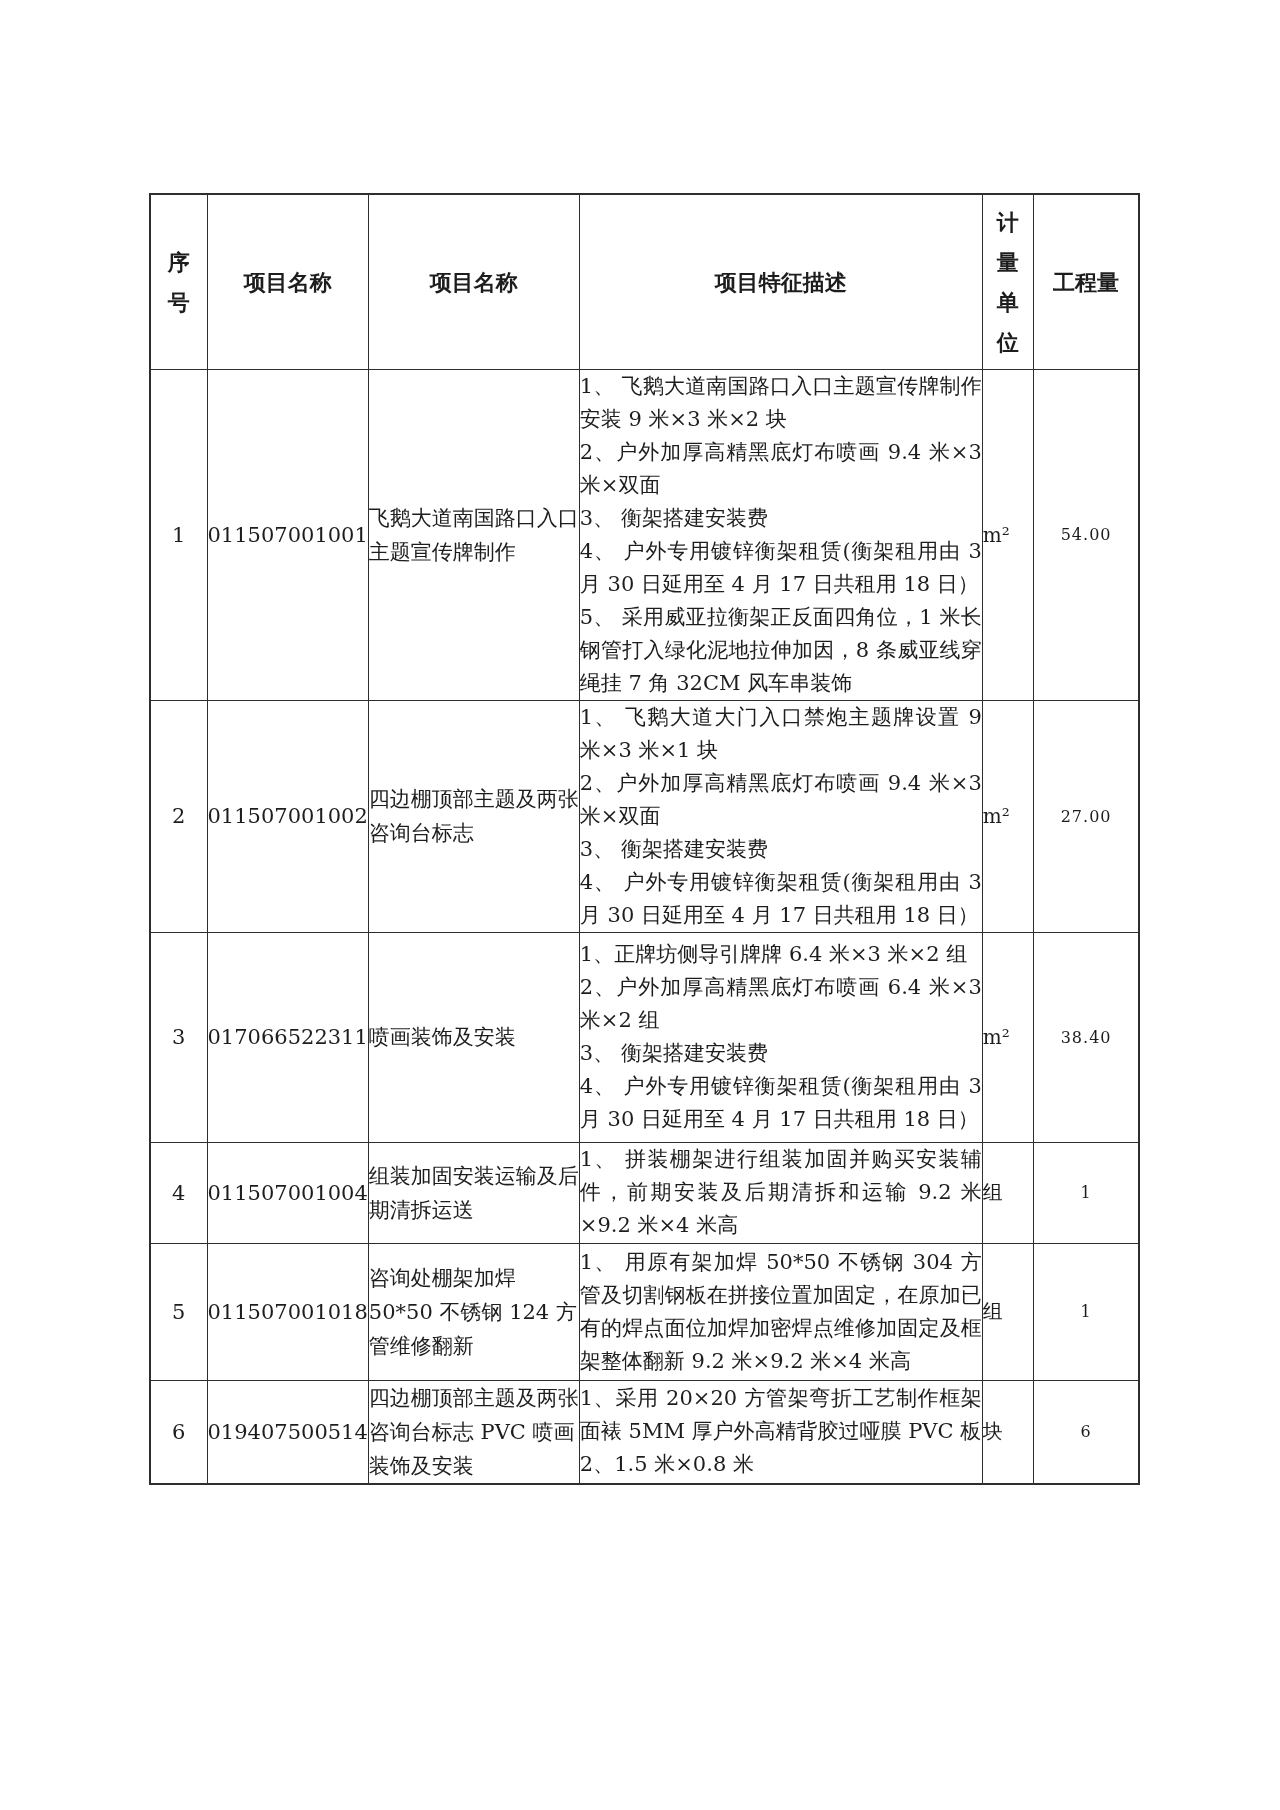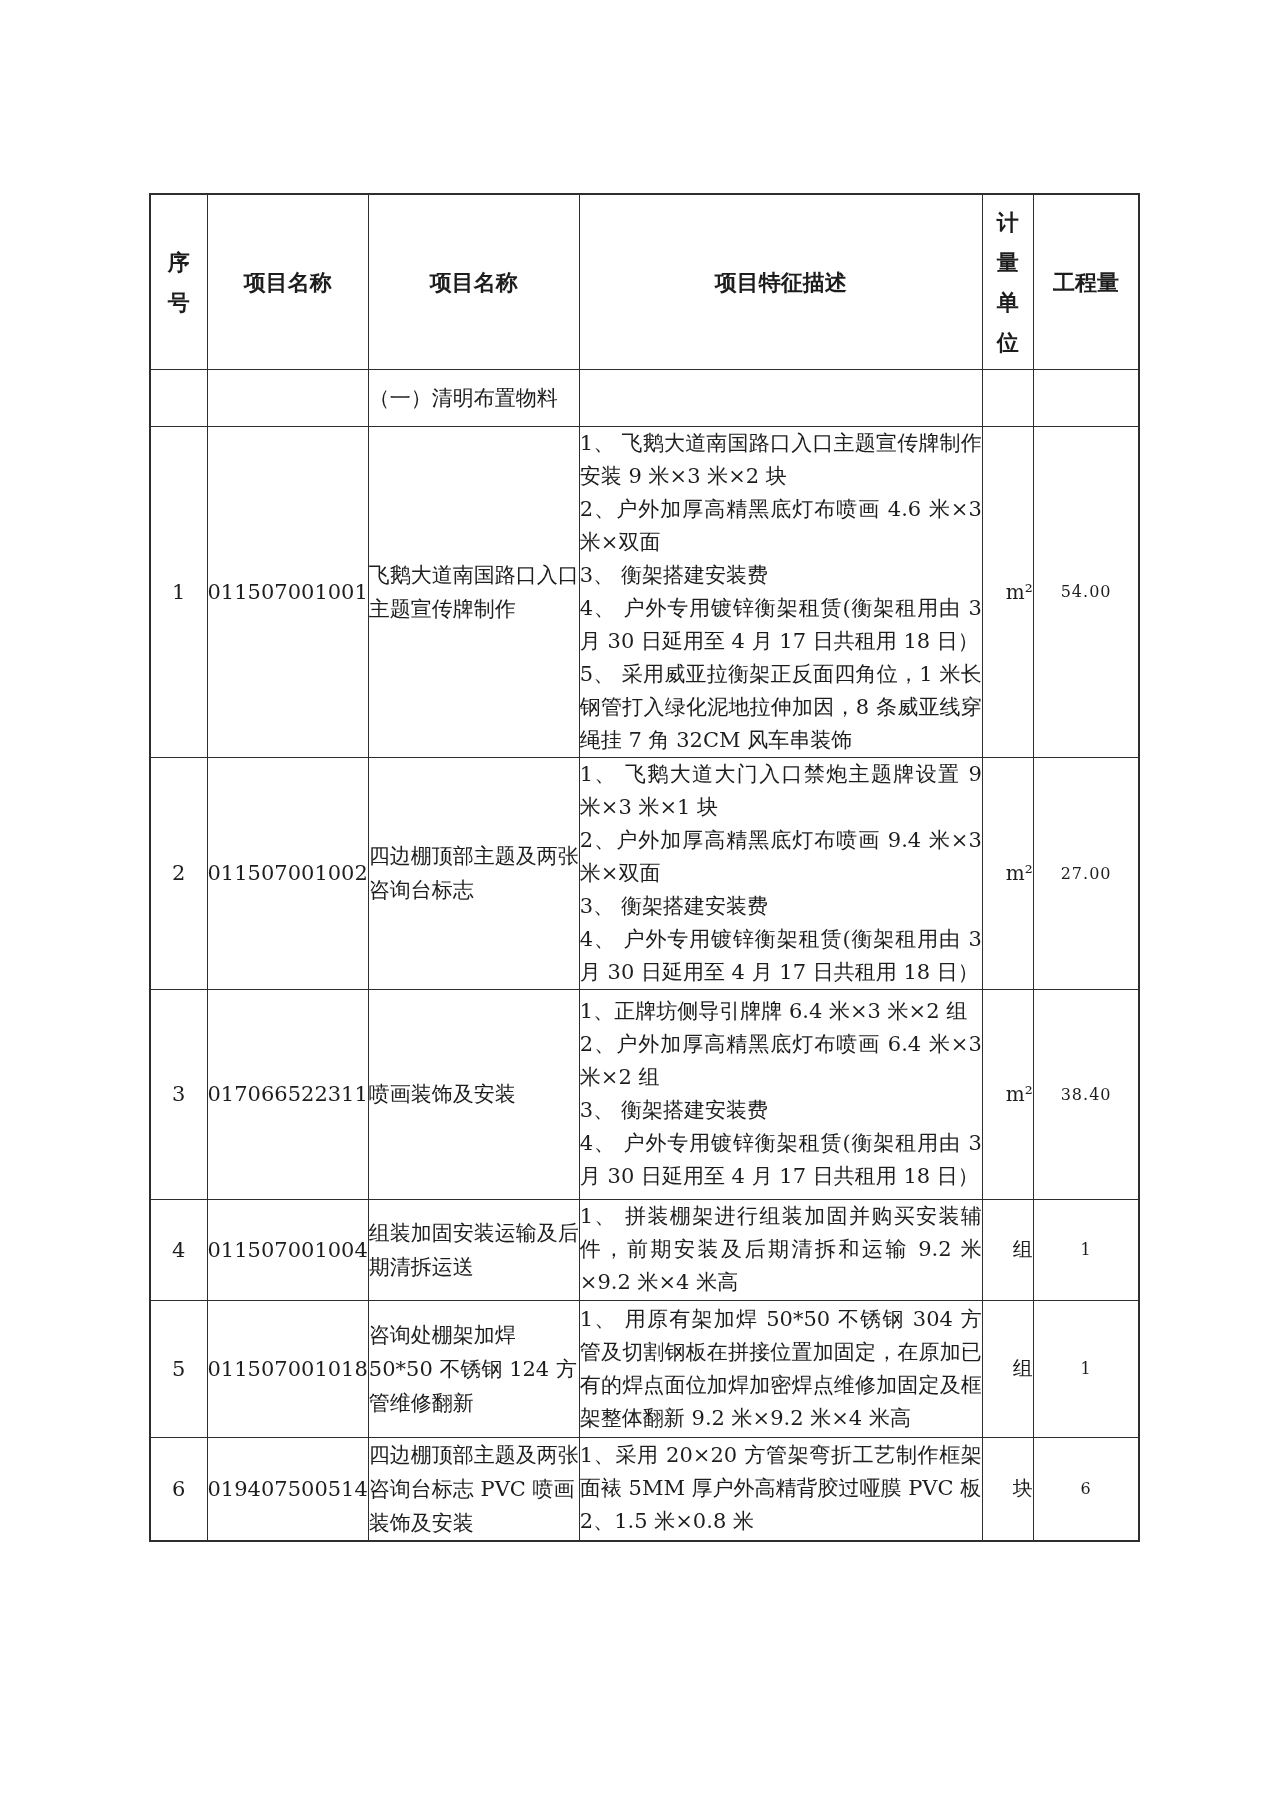--- a/index.html
+++ b/index.html
@@ -47,21 +47,21 @@
   }
   .c-desc {
     font-size: 21px;
     text-align: justify;
     white-space: pre-line;
     line-height: 33px;
     padding: 1px 7px 1px 11px;
   }
   .c-unit {
     font-size: 20px;
-    text-align: right;
+    text-align: left;
   }
   .c-qty {
     font-size: 16px;
     text-align: center;
     letter-spacing: 1px;
   }
 </style>
 </head>
 <body>
 
@@ -81,35 +81,27 @@
       <td class="hdr">项目名称</td>
       <td class="hdr">项目名称</td>
       <td class="hdr">项目特征描述</td>
       <td class="hdr">计
 量
 单
 位</td>
       <td class="hdr">工程量</td>
     </tr>
 
-    <tr style="height:57px">
-      <td class="c-center"></td>
-      <td class="c-center"></td>
-      <td class="c-name">（一）清明布置物料</td>
-      <td class="c-desc"></td>
-      <td class="c-unit"></td>
-      <td class="c-qty"></td>
-    </tr>
 
     <tr style="height:330px">
       <td class="c-center">1</td>
       <td class="c-center">011507001001</td>
       <td class="c-name">飞鹅大道南国路口入口主题宣传牌制作</td>
       <td class="c-desc">1、 飞鹅大道南国路口入口主题宣传牌制作安装 9 米×3 米×2 块
-2、户外加厚高精黑底灯布喷画 4.6 米×3 米×双面
+2、户外加厚高精黑底灯布喷画 9.4 米×3 米×双面
 3、 衡架搭建安装费
 4、 户外专用镀锌衡架租赁(衡架租用由 3 月 30 日延用至 4 月 17 日共租用 18 日）
 5、 采用威亚拉衡架正反面四角位，1 米长钢管打入绿化泥地拉伸加因，8 条威亚线穿绳挂 7 角 32CM 风车串装饰</td>
       <td class="c-unit">m²</td>
       <td class="c-qty">54.00</td>
     </tr>
 
     <tr style="height:230px">
       <td class="c-center">2</td>
       <td class="c-center">011507001002</td>

